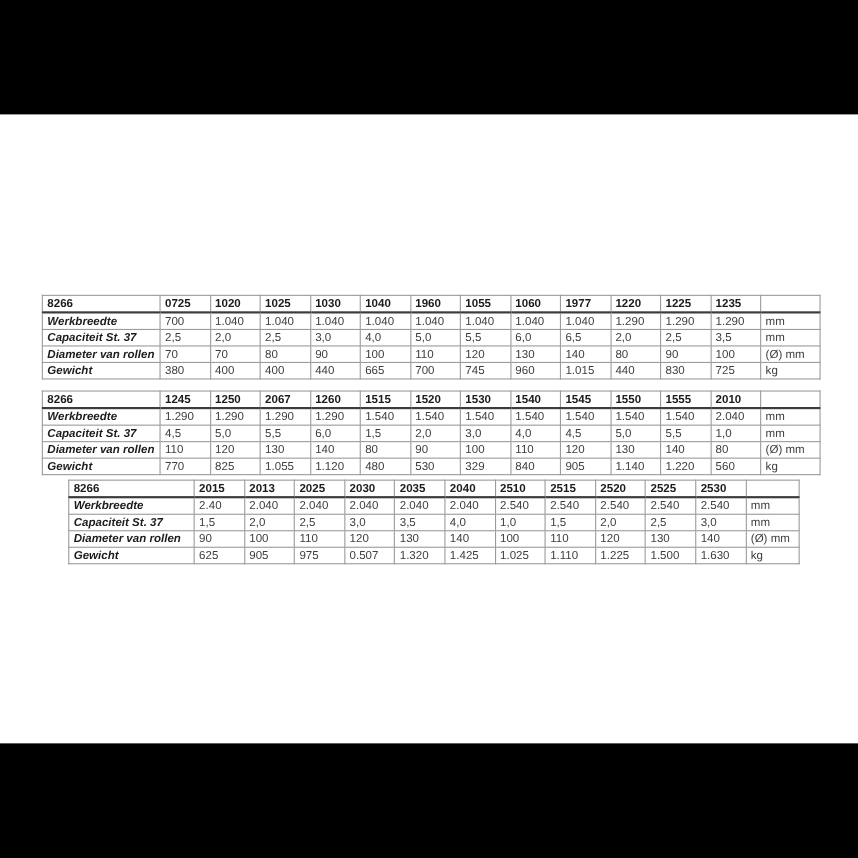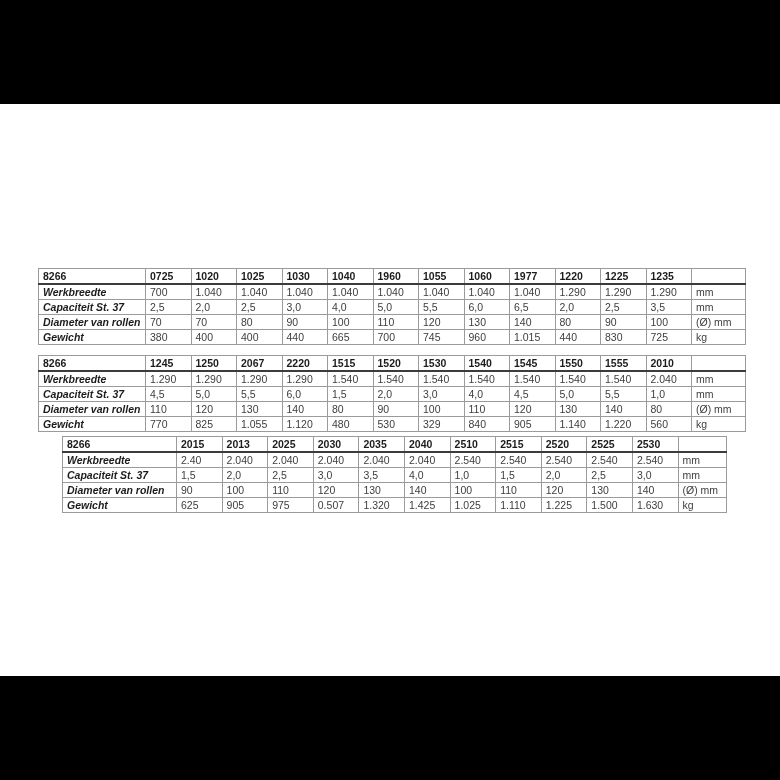--- a/index.html
+++ b/index.html
@@ -184,21 +184,21 @@
         <col class="c-data">
         <col class="c-data">
         <col class="c-unit">
       </colgroup>
       <thead>
         <tr>
           <th>8266</th>
           <th>1245</th>
           <th>1250</th>
           <th>2067</th>
-          <th>2220</th>
+          <th>1260</th>
           <th>1515</th>
           <th>1520</th>
           <th>1530</th>
           <th>1540</th>
           <th>1545</th>
           <th>1550</th>
           <th>1555</th>
           <th>2010</th>
           <th></th>
         </tr>

